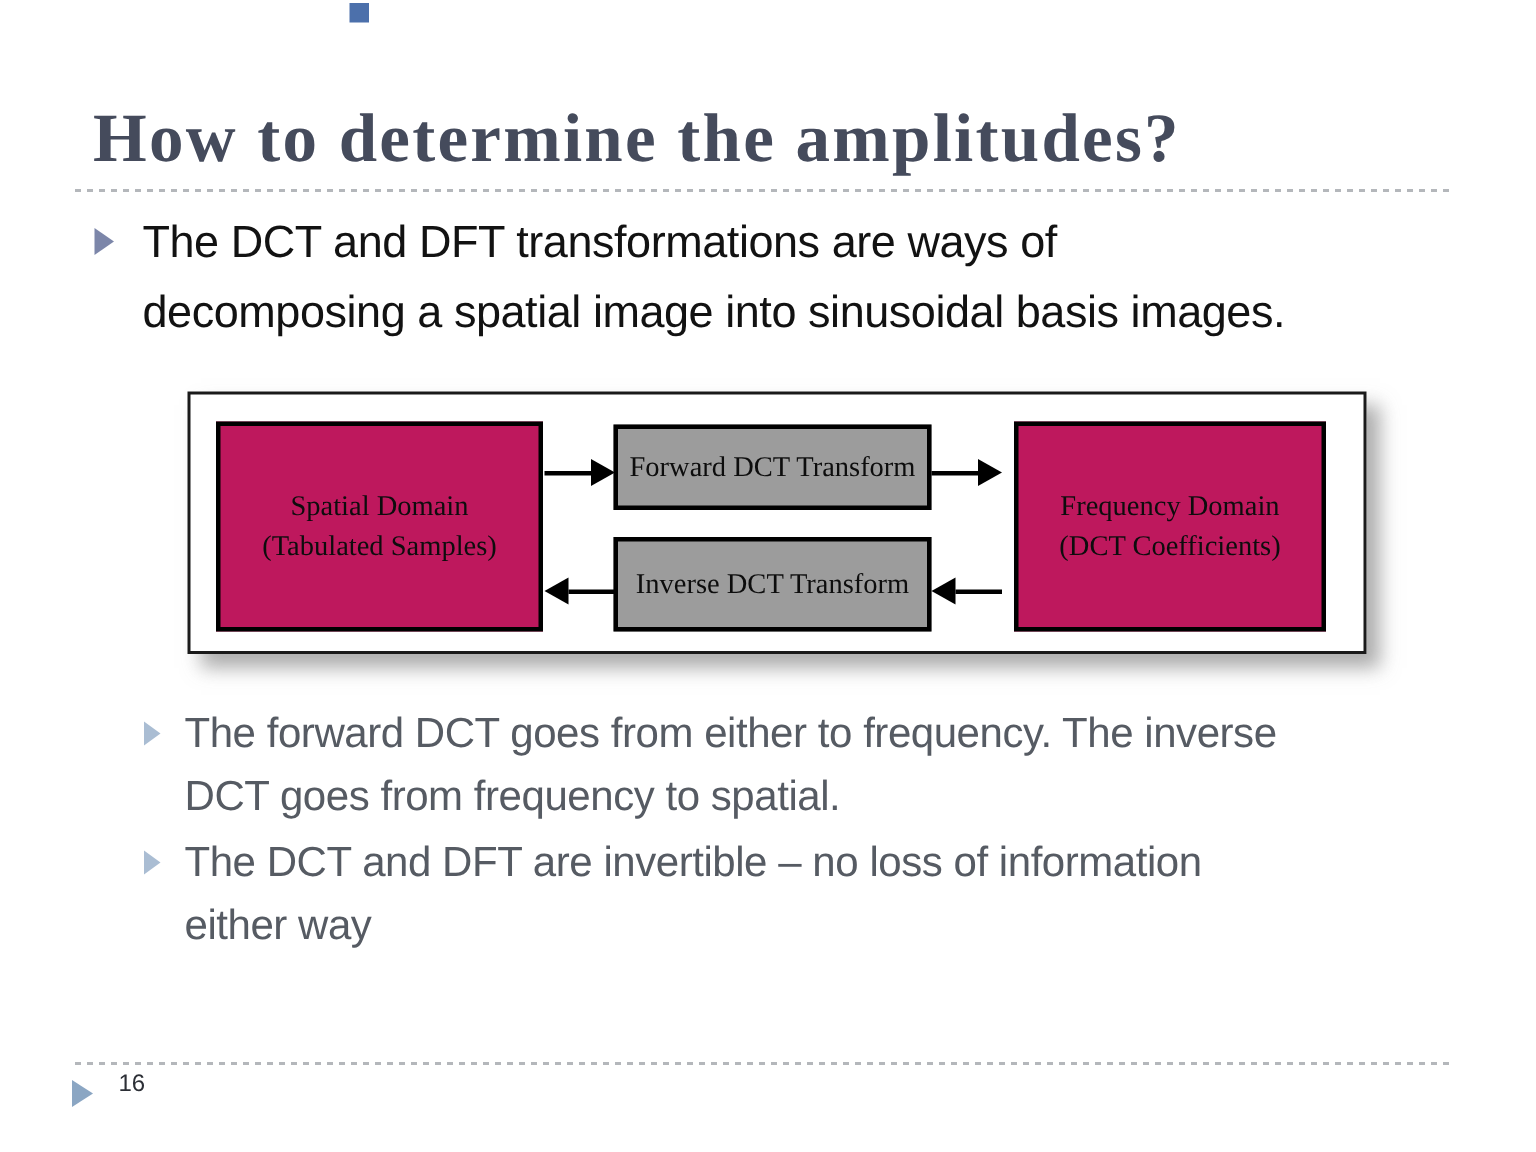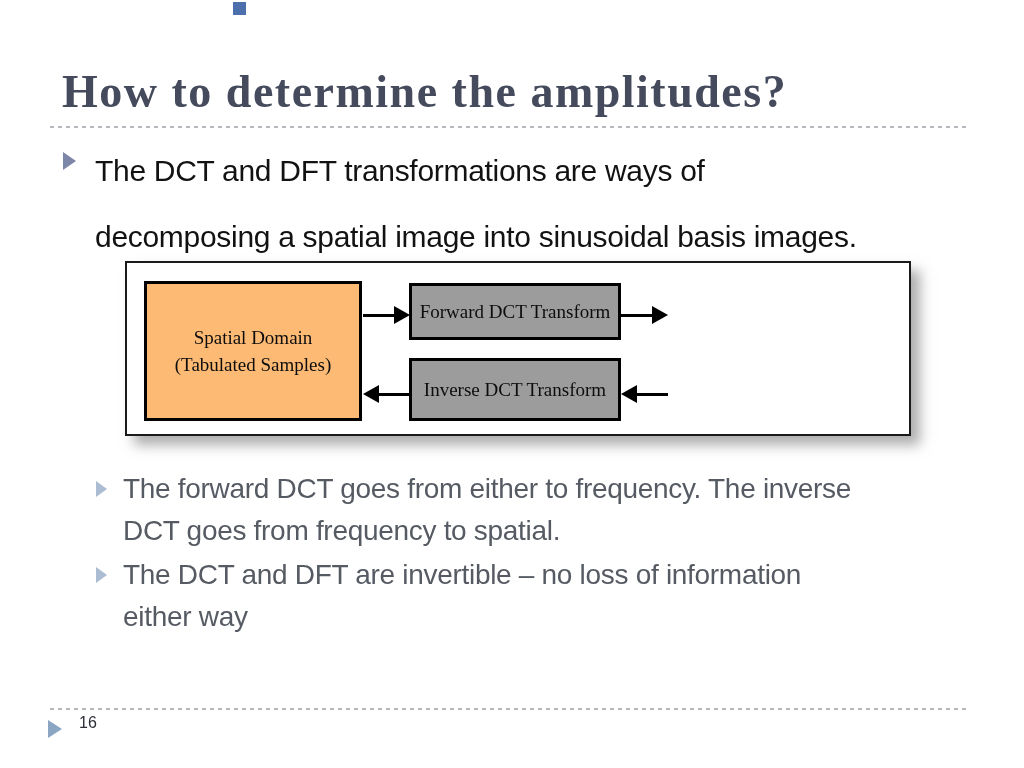--- a/index.html
+++ b/index.html
@@ -14,28 +14,28 @@
 
   .dash{position:absolute;height:2px;background:repeating-linear-gradient(90deg,#b4b7bb 0 4px,transparent 4px 8px);}
   .dash.top{left:50px;top:126px;width:918px;}
   .dash.bottom{left:50px;top:708px;width:918px;}
 
   .tri{display:block;width:0;height:0;}
   .tri-l1{position:absolute;left:63px;top:152px;
           border-left:13px solid #7c86a9;border-top:9px solid transparent;border-bottom:9px solid transparent;}
   .btext{white-space:pre-line;}
   .l1-text{position:absolute;left:95px;top:138px;width:900px;
-           font-size:30px;line-height:66px;letter-spacing:-0.3px;color:#121212;}
+           font-size:30px;line-height:47px;letter-spacing:-0.3px;color:#121212;}
 
   .diagram{position:absolute;left:125px;top:261px;width:782px;height:171px;background:#ffffff;
            border:2px solid #1a1a1a;box-shadow:9px 9px 12px rgba(105,105,105,0.55);
            font-family:"Liberation Serif", serif;}
   .dbox{position:absolute;display:flex;align-items:center;justify-content:center;text-align:center;
         border:3px solid #000;color:#0d0d0d;font-size:19px;line-height:27px;white-space:pre-line;}
-  .dbox.light{background:#fdba74;}
+  .dbox.light{background:#be185d;}
   .dbox.dark{background:#9c9c9c;}
   .box-spatial{left:17px;top:18px;width:212px;height:134px;}
   .box-forward{left:282px;top:20px;width:206px;height:51px;}
   .box-inverse{left:282px;top:95px;width:206px;height:57px;}
   .box-frequency{left:549px;top:18px;width:202px;height:134px;}
 
   .arrow{position:absolute;display:flex;align-items:center;width:47px;height:18px;}
   .arrow .shaft{flex:1;height:3px;background:#000;}
   .arrow .head-right{width:0;height:0;border-left:16px solid #000;border-top:9px solid transparent;border-bottom:9px solid transparent;}
   .arrow .head-left{width:0;height:0;border-right:16px solid #000;border-top:9px solid transparent;border-bottom:9px solid transparent;}
@@ -69,20 +69,22 @@
 
   <span class="tri tri-l1"></span>
   <div class="btext l1-text">The DCT and DFT transformations are ways of
 decomposing a spatial image into sinusoidal basis images.</div>
 
   <div class="diagram">
     <div class="dbox light box-spatial">Spatial Domain
 (Tabulated Samples)</div>
     <div class="dbox dark box-forward">Forward DCT Transform</div>
     <div class="dbox dark box-inverse">Inverse DCT Transform</div>
+    <div class="dbox light box-frequency">Frequency Domain
+(DCT Coefficients)</div>
 
     <div class="arrow a1">
         <i class="shaft"></i>
         <i class="tri head-right"></i>
       </div>
     <div class="arrow a2">
         <i class="shaft"></i>
         <i class="tri head-right"></i>
       </div>
     <div class="arrow a3">

